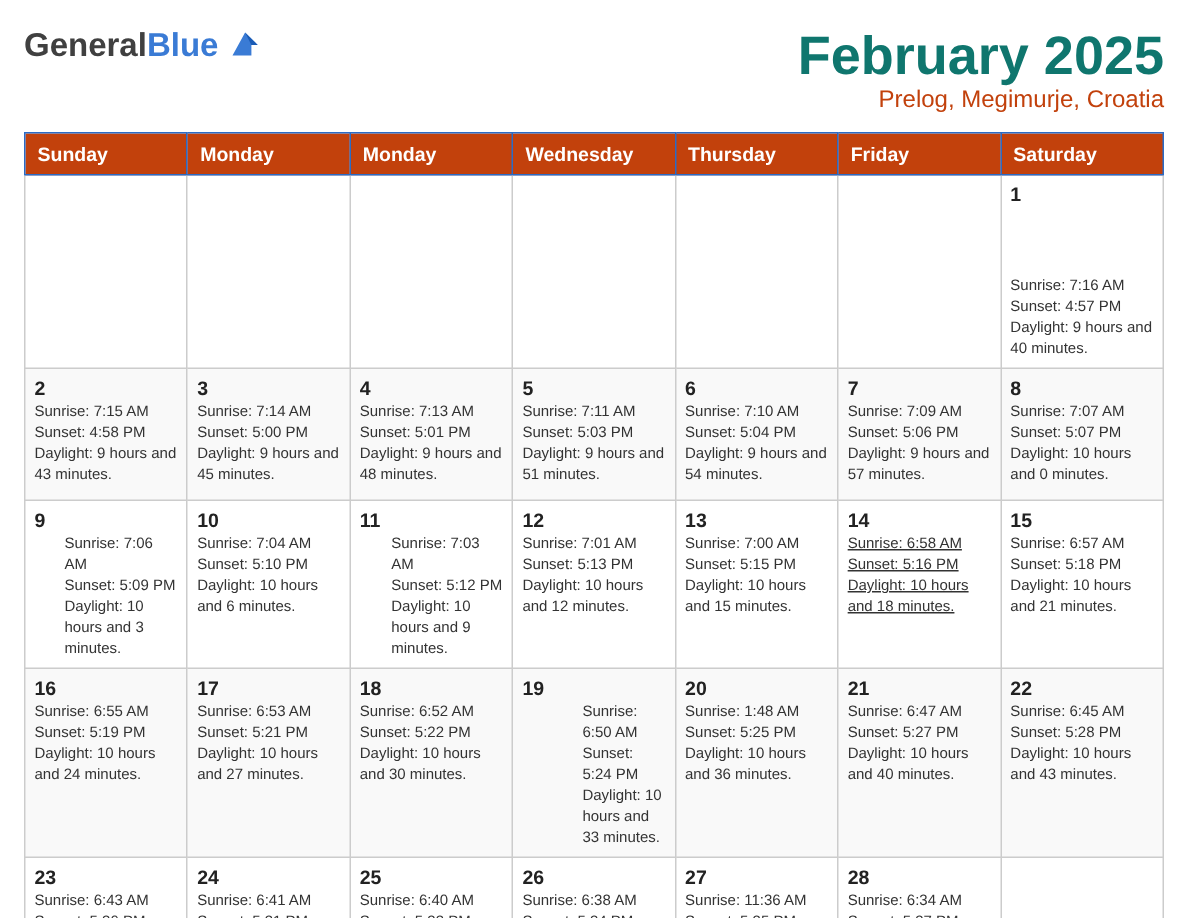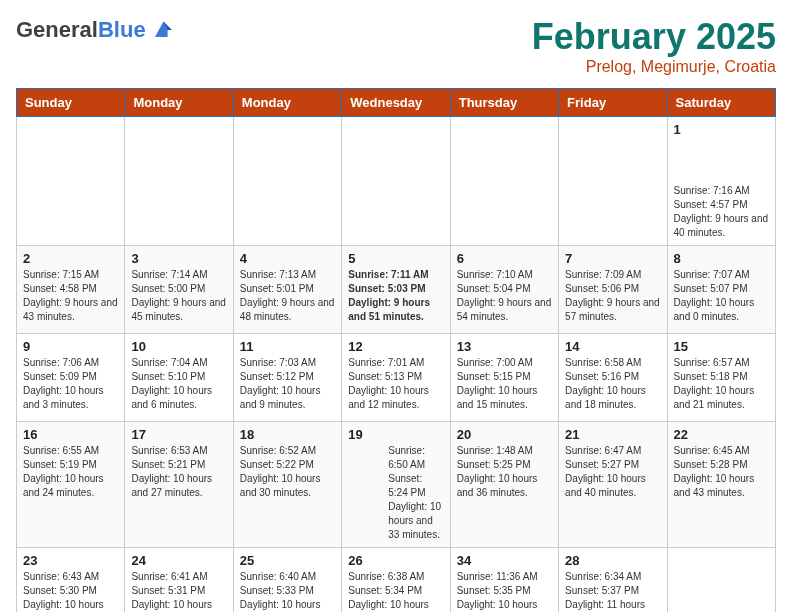--- a/index.html
+++ b/index.html
@@ -148,21 +148,21 @@
 Daylight: 9 hours and 45 minutes.</div>
         </td>
         <td>
           <span class="day-number">4</span>
           <div class="day-info" style="white-space: pre-line;">Sunrise: 7:13 AM
 Sunset: 5:01 PM
 Daylight: 9 hours and 48 minutes.</div>
         </td>
         <td>
           <span class="day-number">5</span>
-          <div class="day-info" style="white-space: pre-line; font-weight: bold;">Sunrise: 7:11 AM
+          <div class="day-info" style="white-space: pre-line;">Sunrise: 7:11 AM
 Sunset: 5:03 PM
 Daylight: 9 hours and 51 minutes.</div>
         </td>
         <td>
           <span class="day-number">6</span>
           <div class="day-info" style="white-space: pre-line;">Sunrise: 7:10 AM
 Sunset: 5:04 PM
 Daylight: 9 hours and 54 minutes.</div>
         </td>
         <td>
@@ -174,51 +174,51 @@
         <td>
           <span class="day-number">8</span>
           <div class="day-info" style="white-space: pre-line;">Sunrise: 7:07 AM
 Sunset: 5:07 PM
 Daylight: 10 hours and 0 minutes.</div>
         </td>
       </tr>
       <tr>
         <td>
           <span class="day-number">9</span>
-          <div class="day-info" style="white-space: pre-line;">Sunrise: 7:06 AM
+          <div class="day-info" style="white-space: pre-line; margin-left: 20px;">Sunrise: 7:06 AM
 Sunset: 5:09 PM
 Daylight: 10 hours and 3 minutes.</div>
         </td>
         <td>
           <span class="day-number">10</span>
           <div class="day-info" style="white-space: pre-line;">Sunrise: 7:04 AM
 Sunset: 5:10 PM
 Daylight: 10 hours and 6 minutes.</div>
         </td>
         <td>
           <span class="day-number">11</span>
-          <div class="day-info" style="white-space: pre-line;">Sunrise: 7:03 AM
+          <div class="day-info" style="white-space: pre-line; margin-left: 21px;">Sunrise: 7:03 AM
 Sunset: 5:12 PM
 Daylight: 10 hours and 9 minutes.</div>
         </td>
         <td>
           <span class="day-number">12</span>
           <div class="day-info" style="white-space: pre-line;">Sunrise: 7:01 AM
 Sunset: 5:13 PM
 Daylight: 10 hours and 12 minutes.</div>
         </td>
         <td>
           <span class="day-number">13</span>
           <div class="day-info" style="white-space: pre-line;">Sunrise: 7:00 AM
 Sunset: 5:15 PM
 Daylight: 10 hours and 15 minutes.</div>
         </td>
         <td>
           <span class="day-number">14</span>
-          <div class="day-info" style="white-space: pre-line;">Sunrise: 6:58 AM
+          <div class="day-info" style="white-space: pre-line; text-decoration: underline;">Sunrise: 6:58 AM
 Sunset: 5:16 PM
 Daylight: 10 hours and 18 minutes.</div>
         </td>
         <td>
           <span class="day-number">15</span>
           <div class="day-info" style="white-space: pre-line;">Sunrise: 6:57 AM
 Sunset: 5:18 PM
 Daylight: 10 hours and 21 minutes.</div>
         </td>
       </tr>
@@ -285,21 +285,21 @@
 Sunset: 5:33 PM
 Daylight: 10 hours and 52 minutes.</div>
         </td>
         <td>
           <span class="day-number">26</span>
           <div class="day-info" style="white-space: pre-line;">Sunrise: 6:38 AM
 Sunset: 5:34 PM
 Daylight: 10 hours and 56 minutes.</div>
         </td>
         <td>
-          <span class="day-number">34</span>
+          <span class="day-number">27</span>
           <div class="day-info" style="white-space: pre-line;">Sunrise: 11:36 AM
 Sunset: 5:35 PM
 Daylight: 10 hours and 59 minutes.</div>
         </td>
         <td>
           <span class="day-number">28</span>
           <div class="day-info" style="white-space: pre-line;">Sunrise: 6:34 AM
 Sunset: 5:37 PM
 Daylight: 11 hours and 2 minutes.</div>
         </td>

